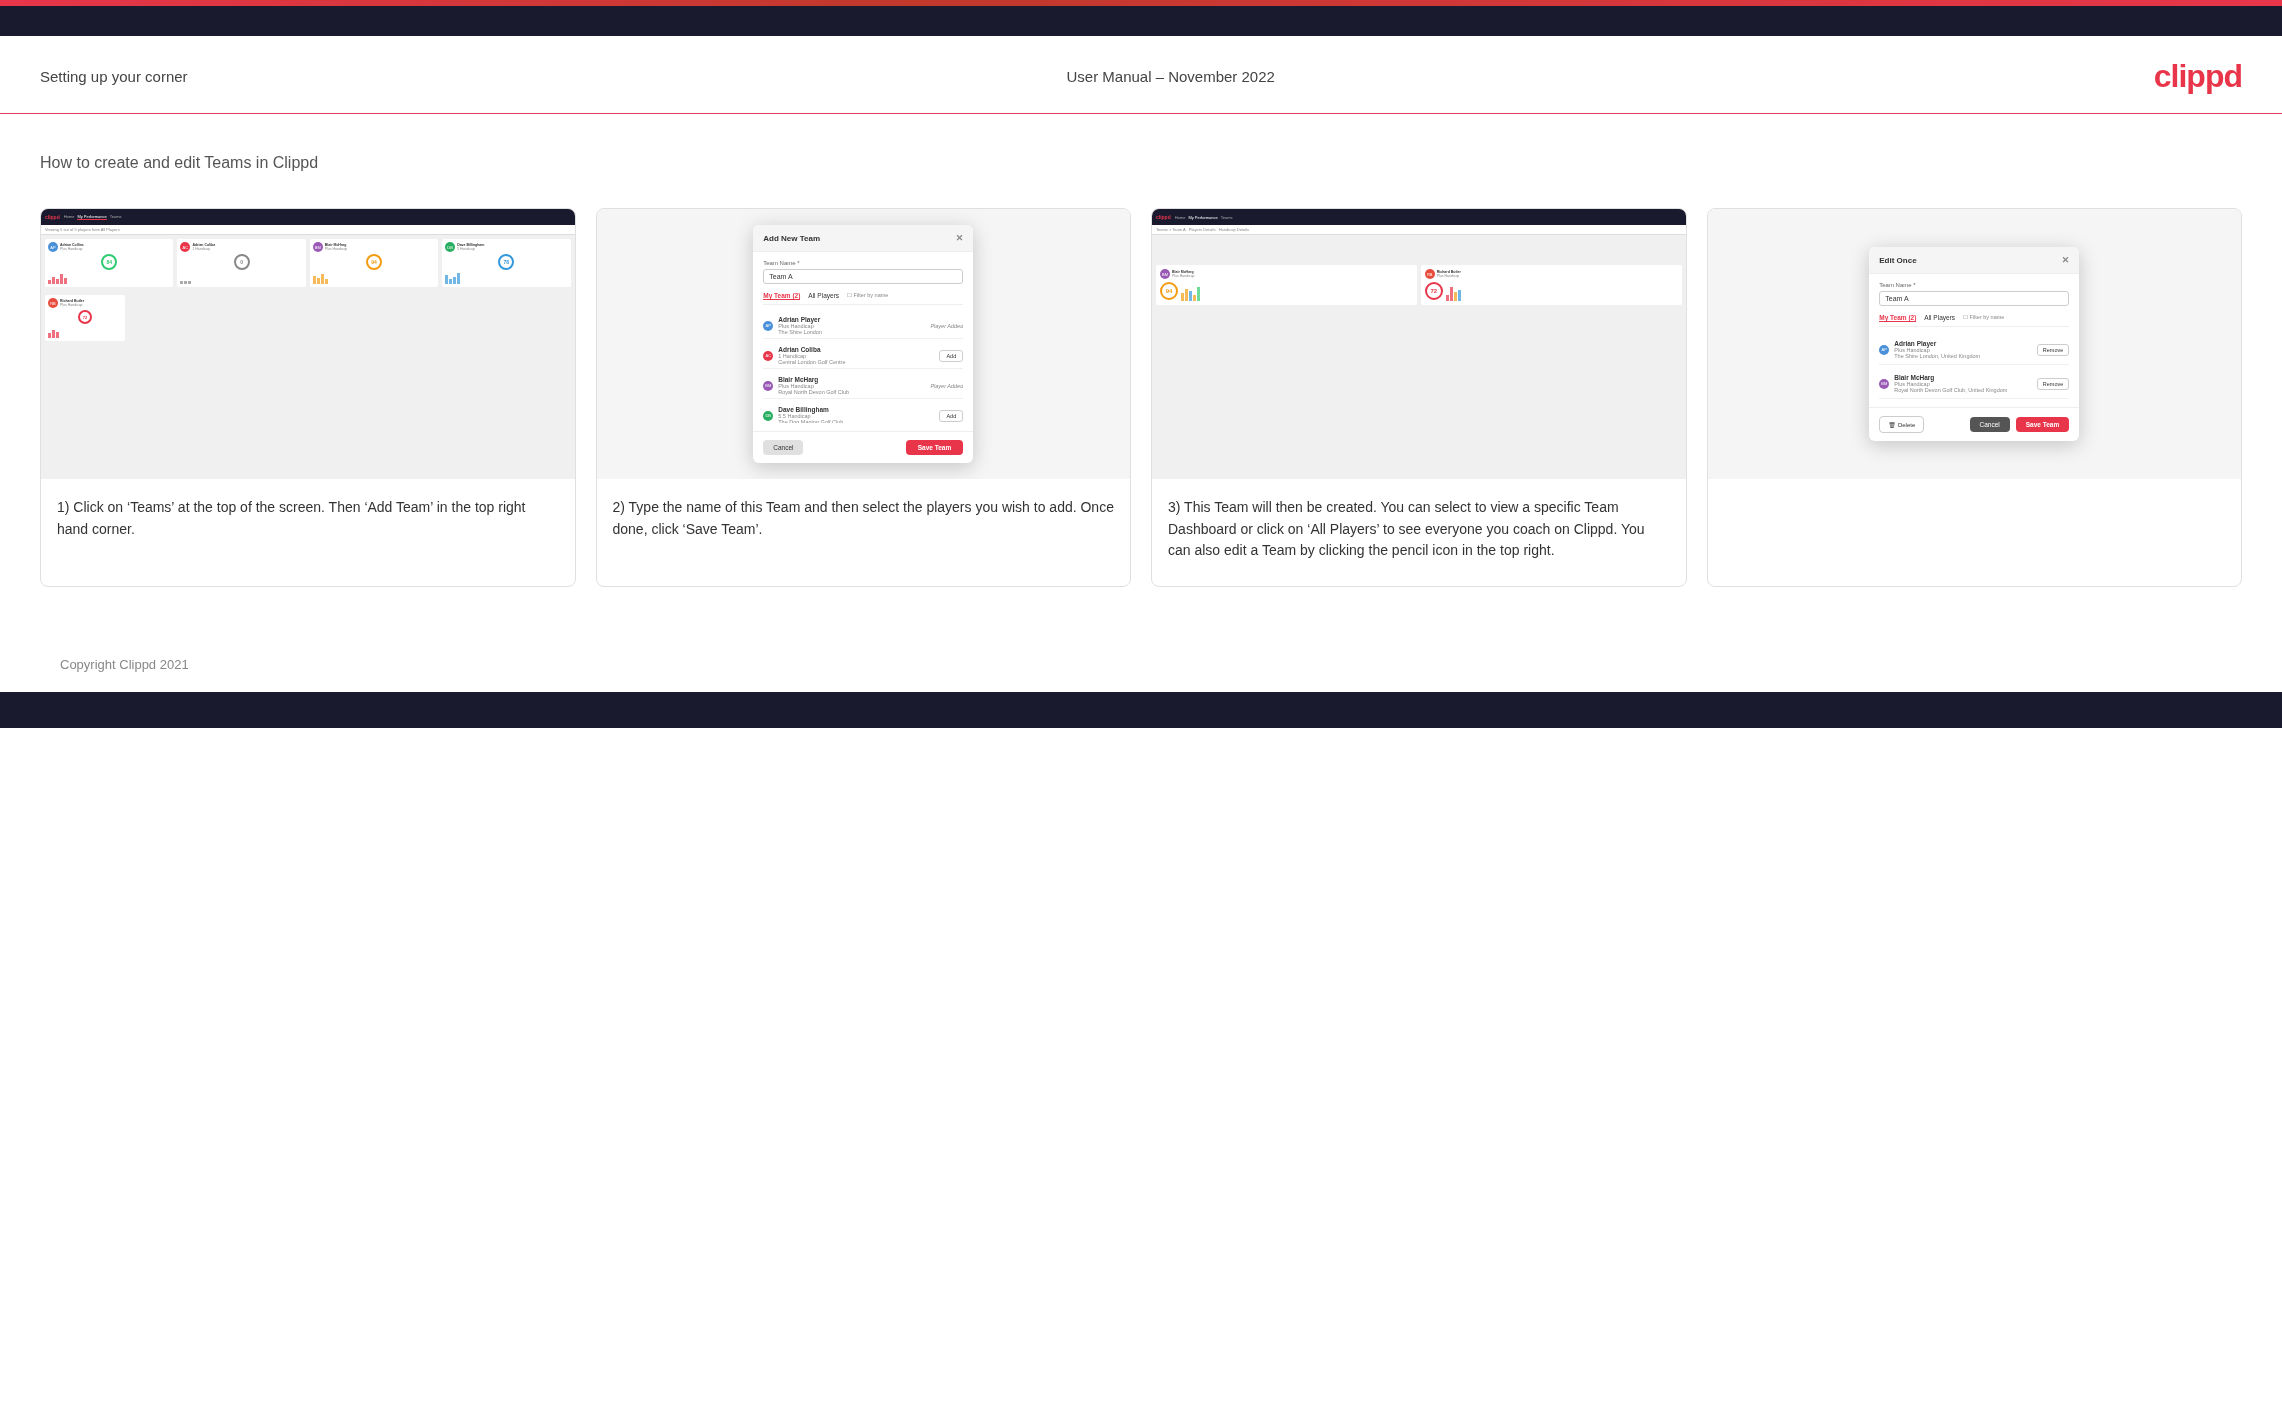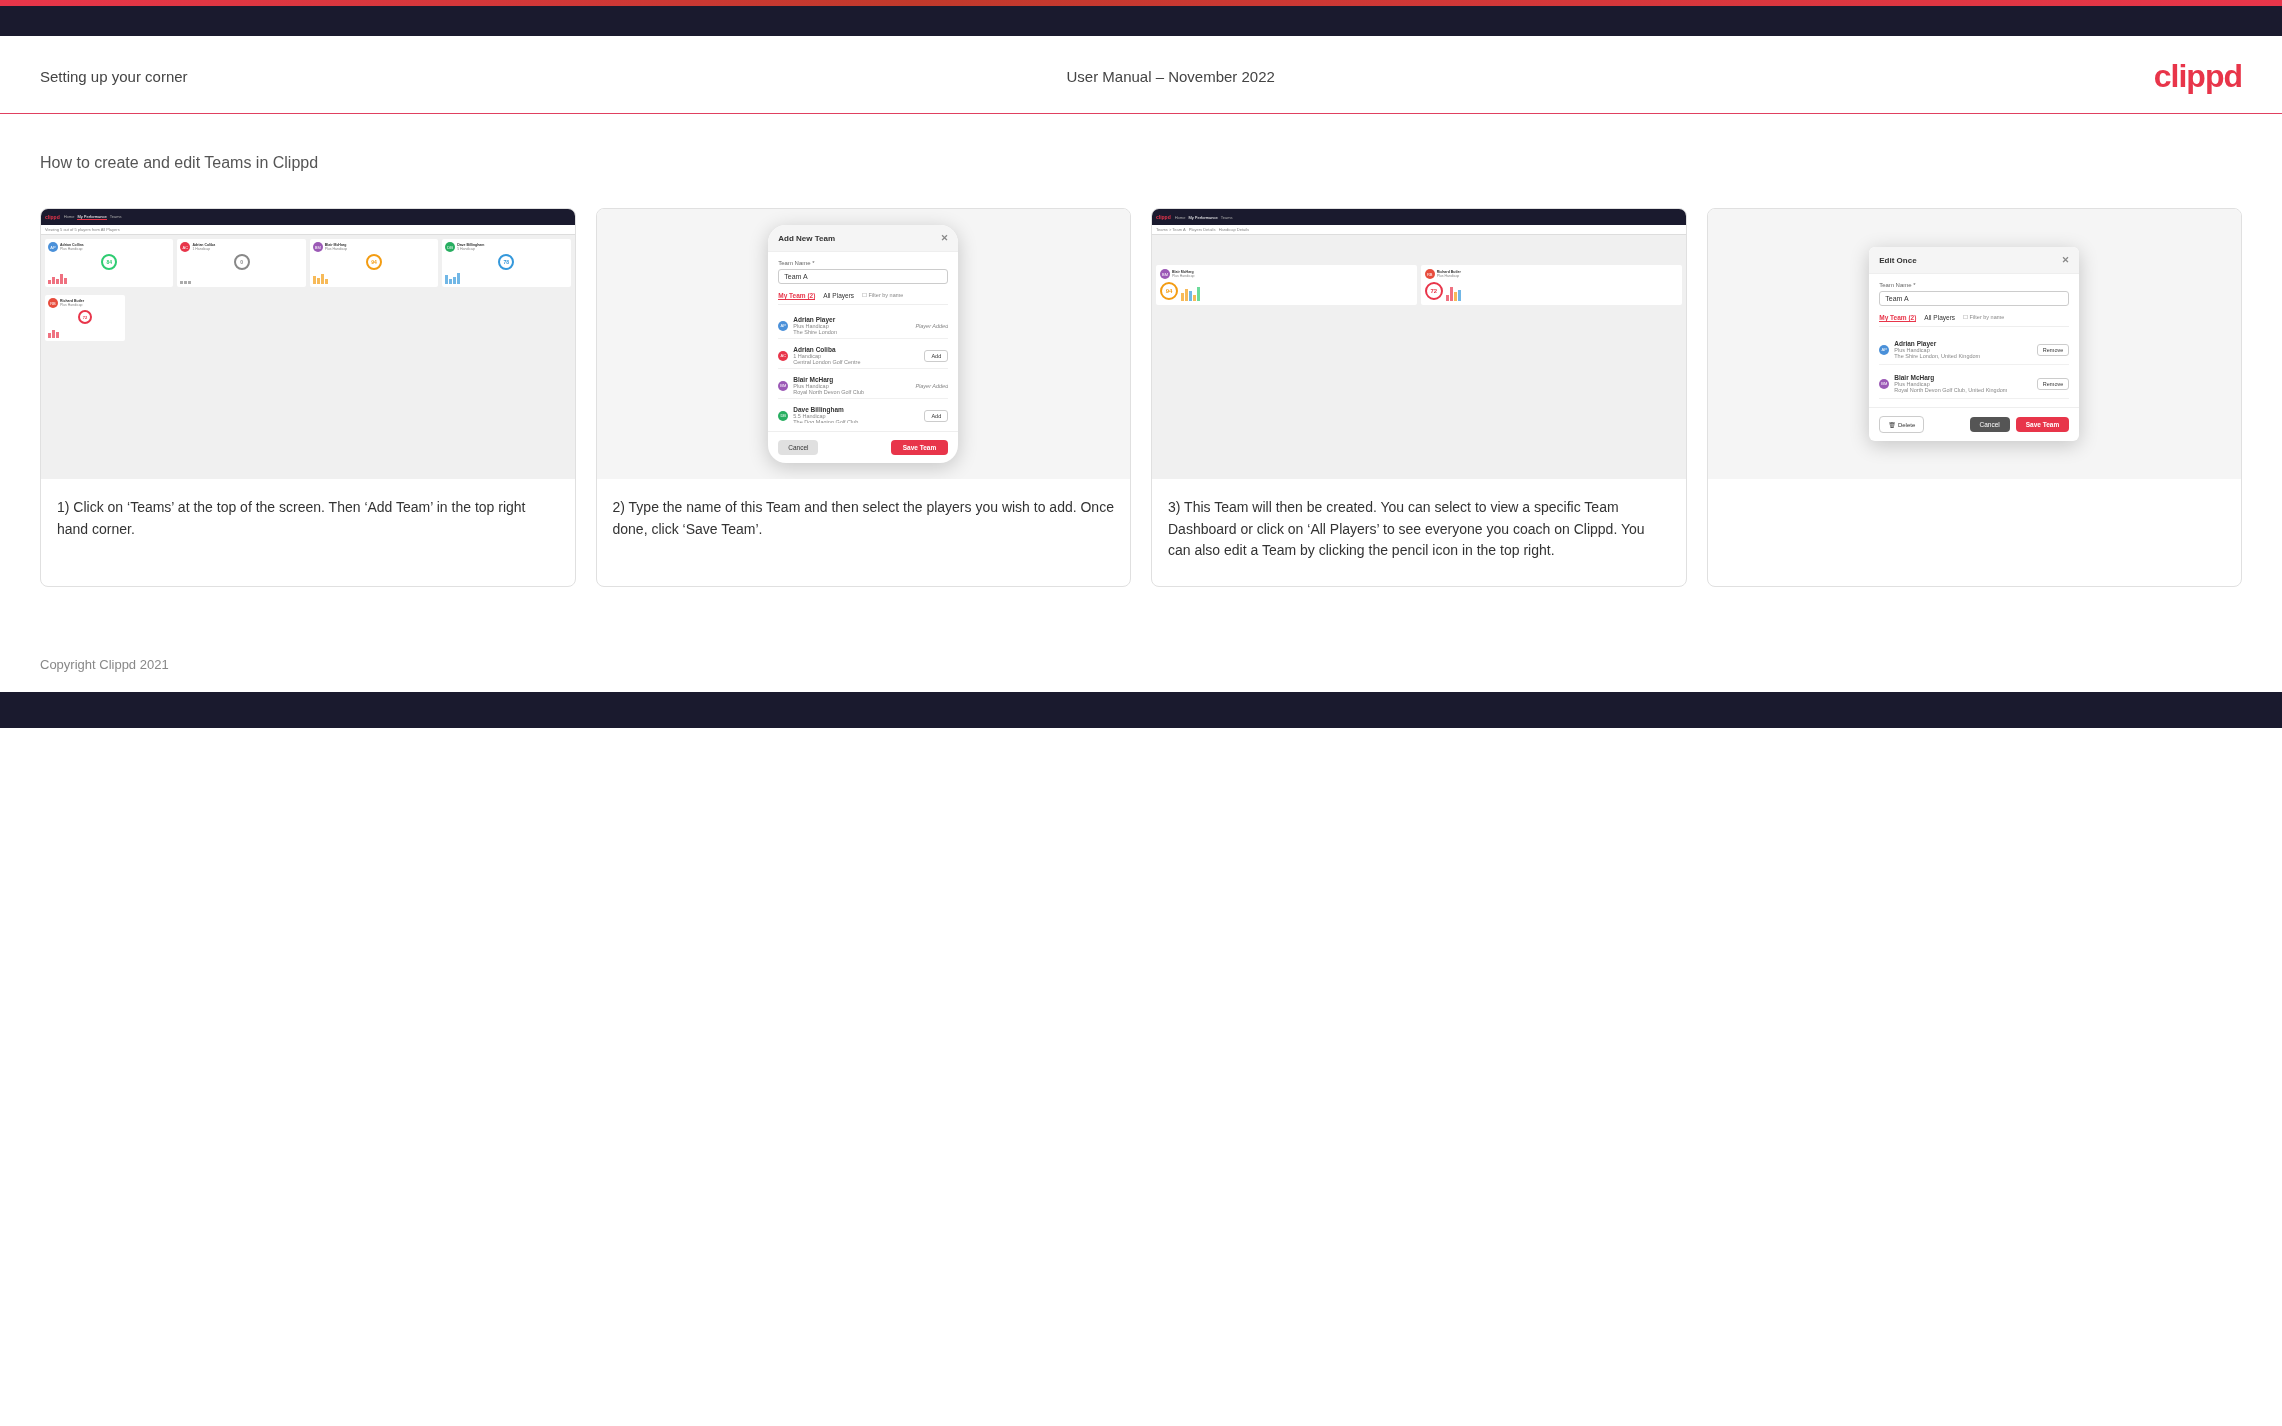--- a/index.html
+++ b/index.html
@@ -84,21 +84,21 @@
     .card-text {
       padding: 18px 16px 24px 16px;
       font-size: 14px;
       color: #333;
       line-height: 1.55;
       flex: 1;
     }
 
     
     .footer {
-      padding: 10px 40px 20px 40px;
+      padding: 10px 40px 20px 60px;
       font-size: 13px;
       color: #888;
     }
 
     
     .bottom-bar {
       background: #1a1a2e;
       height: 36px;
     }
 
@@ -190,23 +190,23 @@
     }
     .mock-bar {
       width: 3px;
       background: #e8354a;
       opacity: 0.7;
     }
 
     
     .mock-dialog {
       background: #fff;
-      border-radius: 18px;
+      border-radius: 6px;
       box-shadow: 0 4px 20px rgba(0,0,0,0.2);
-      width: 190px;
+      width: 220px;
       font-size: 7px;
       color: #333;
       overflow: hidden;
     }
     .mock-dialog-header {
       background: #f5f5f5;
       padding: 8px 10px;
       display: flex;
       justify-content: space-between;
       align-items: center;

